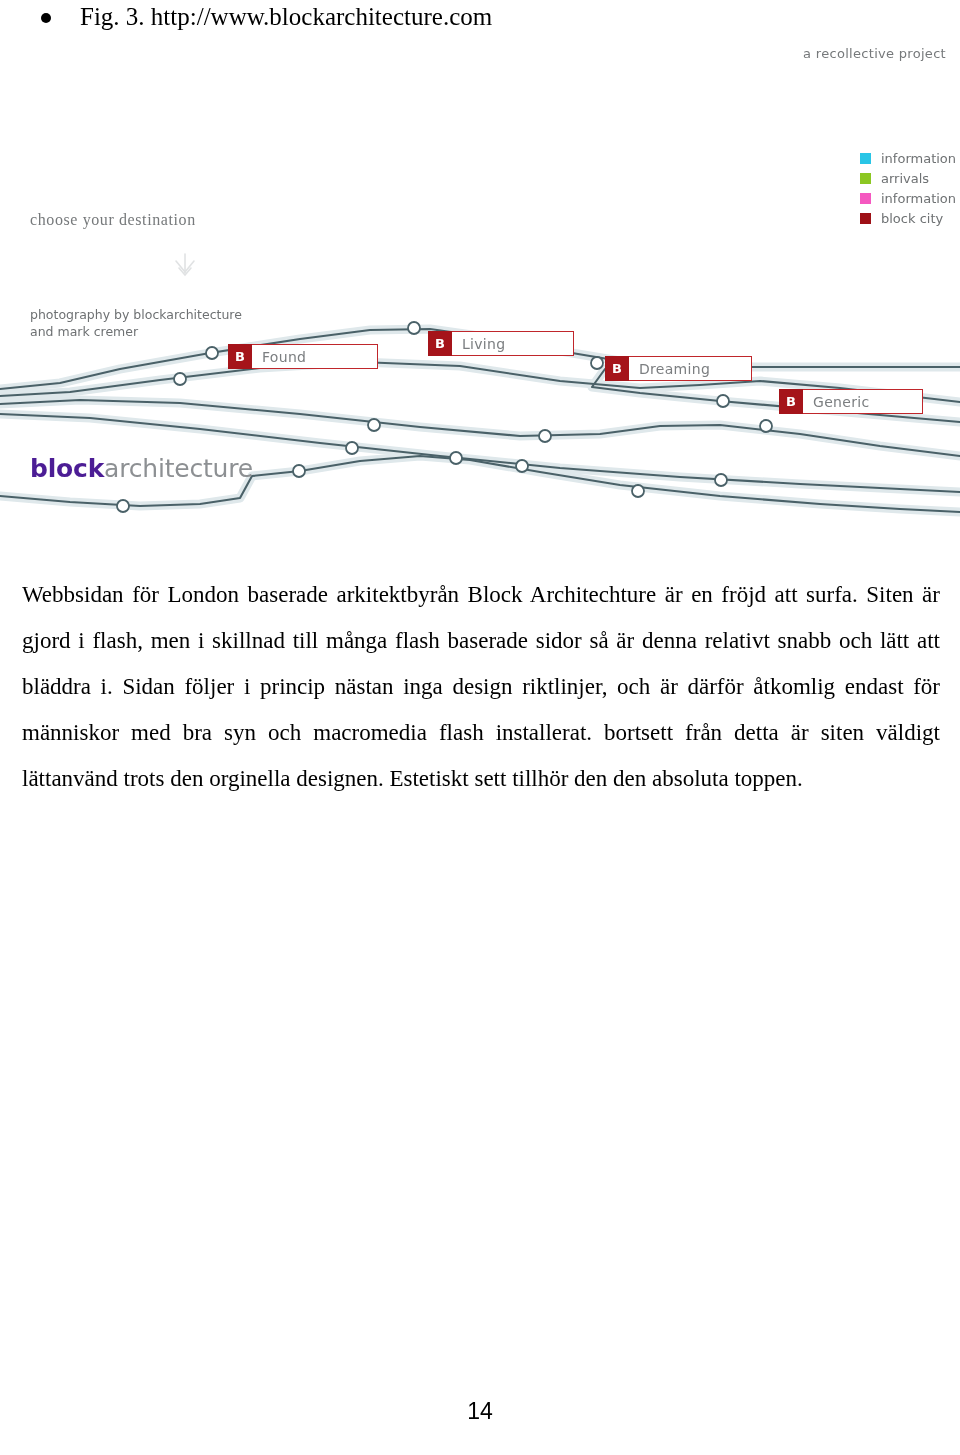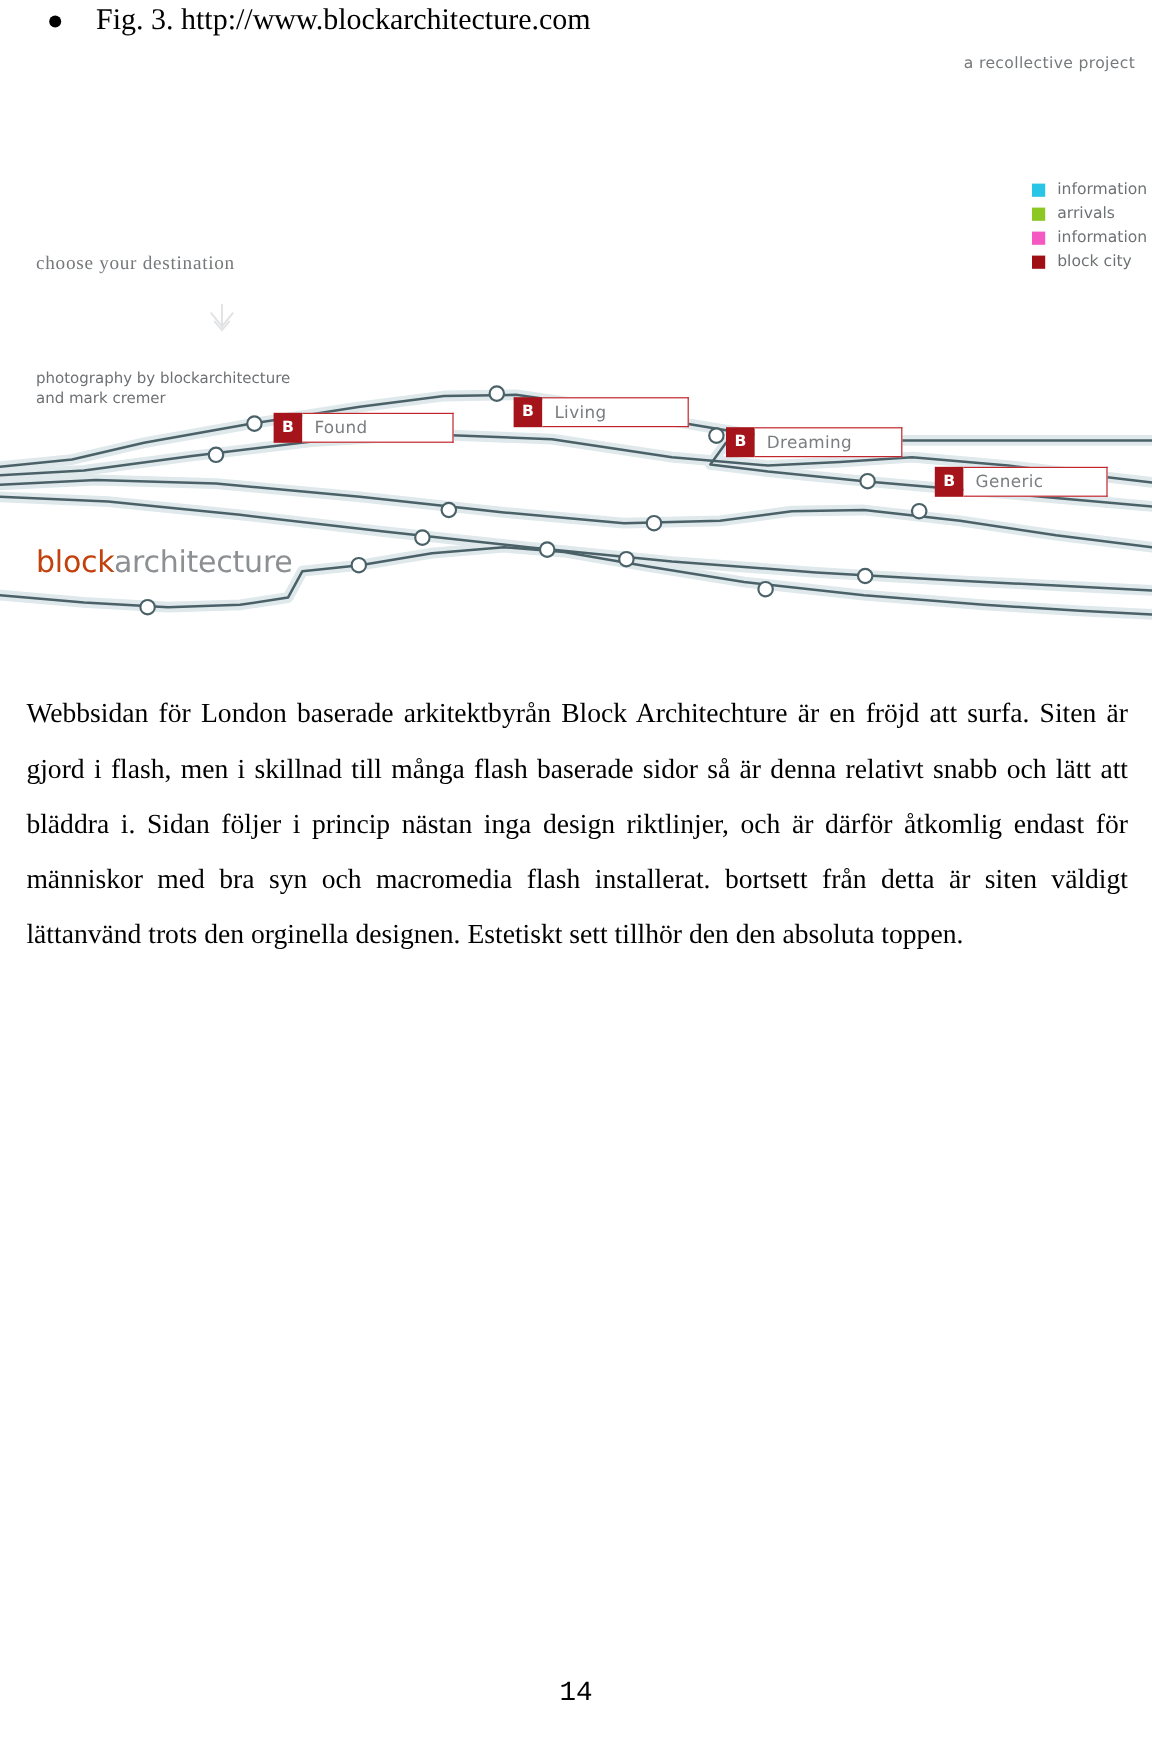--- a/index.html
+++ b/index.html
@@ -132,21 +132,21 @@
 
   .shot-logo {
     position: absolute;
     left: 30px;
     top: 418px;
     font-family: "DejaVu Sans", sans-serif;
     font-size: 25px;
     letter-spacing: -0.2px;
     white-space: nowrap;
   }
-  .shot-logo .logo-bold { color: #c2410c; font-weight: normal; }
+  .shot-logo .logo-bold { color: #4c1d95; font-weight: bold; }
   .shot-logo .logo-light { color: #8d9093; font-weight: normal; }
 
   
   .chip {
     position: absolute;
     height: 25px;
     display: flex;
     align-items: stretch;
     box-sizing: border-box;
   }
@@ -191,21 +191,21 @@
     text-justify: inter-word;
   }
   .body-copy p { margin: 0; }
 
   .page-number {
     position: absolute;
     left: 0;
     top: 1398px;
     width: 960px;
     text-align: center;
-    font-family: Liberation Mono, monospace;
+    font-family: Liberation Sans, sans-serif;
     font-size: 23px;
     color: #000000;
   }
 </style>
 </head>
 <body>
 
 <div class="fig-caption">
   <span class="fig-bullet"></span>
   <span class="fig-caption-text">Fig. 3. http://www.blockarchitecture.com</span>

